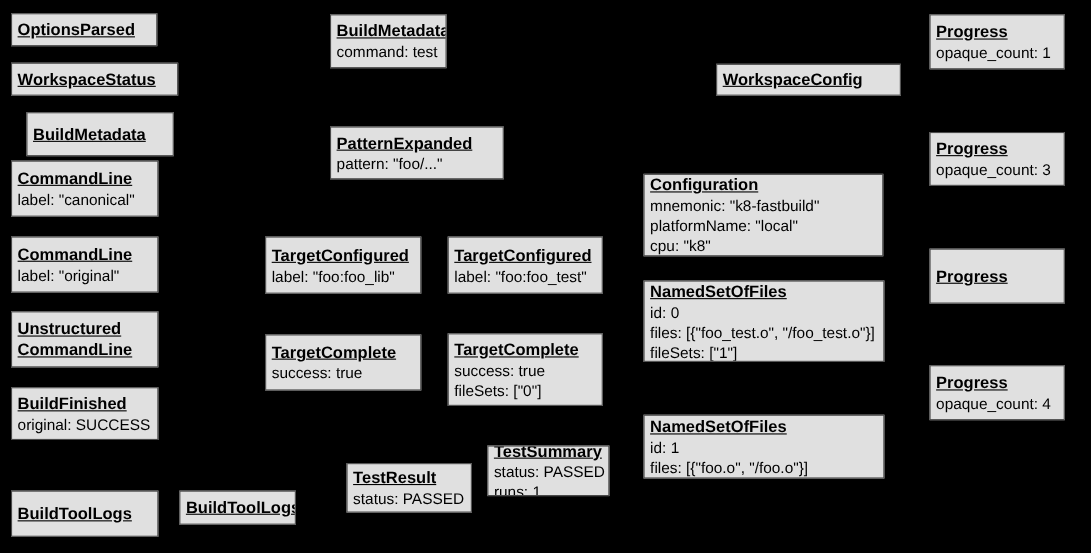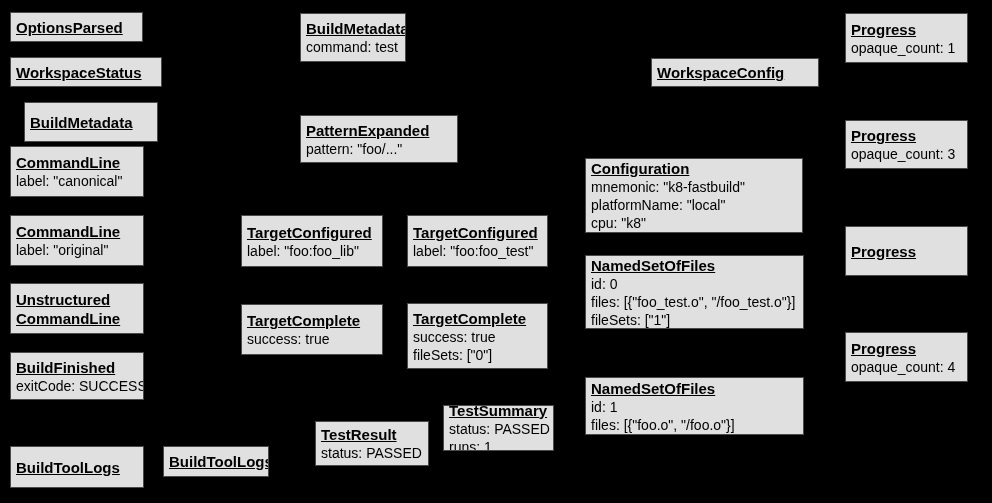--- a/index.html
+++ b/index.html
@@ -67,21 +67,21 @@
     <div class="attr">label: "original"</div>
   </div>
 
   <div class="node" style="left:10px;top:283px;width:134px;height:51px">
     <div class="title">Unstructured
 CommandLine</div>
   </div>
 
   <div class="node" style="left:10px;top:352px;width:134px;height:48px">
     <div class="title">BuildFinished</div>
-    <div class="attr">exitCode: SUCCESS</div>
+    <div class="attr">original: SUCCESS</div>
   </div>
 
   <div class="node" style="left:10px;top:446px;width:134px;height:42px">
     <div class="title">BuildToolLogs</div>
   </div>
 
   <div class="node" style="left:163px;top:446px;width:106px;height:31px">
     <div class="title">BuildToolLogs</div>
   </div>
 

